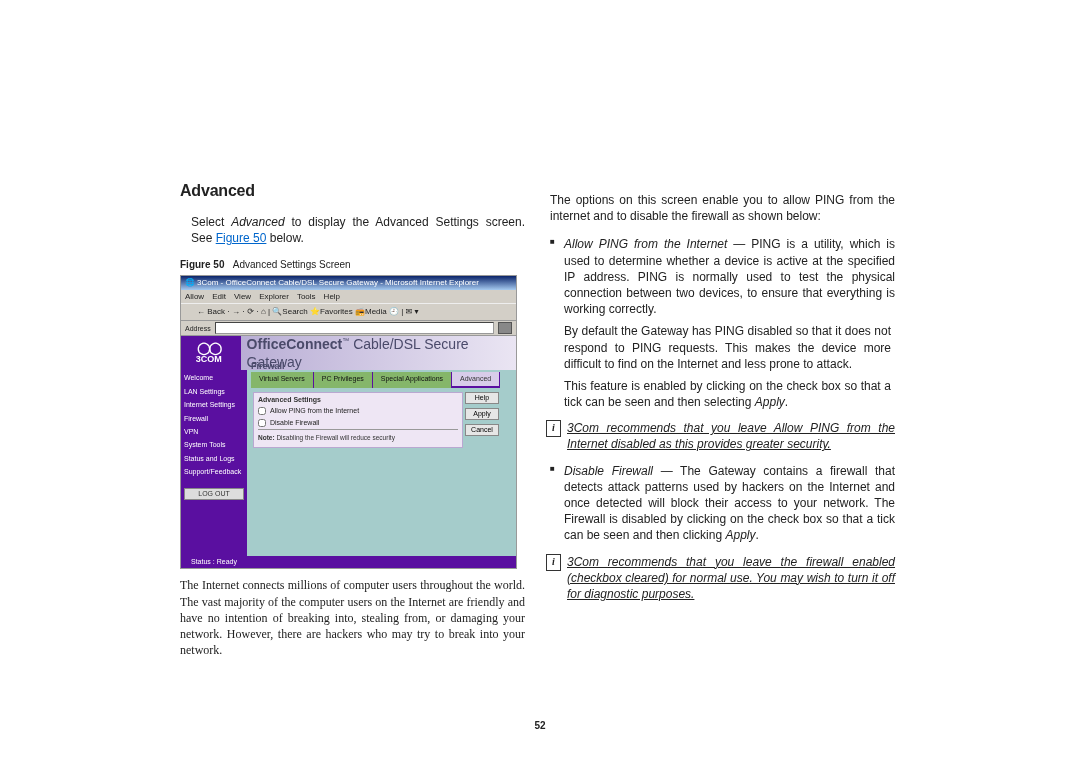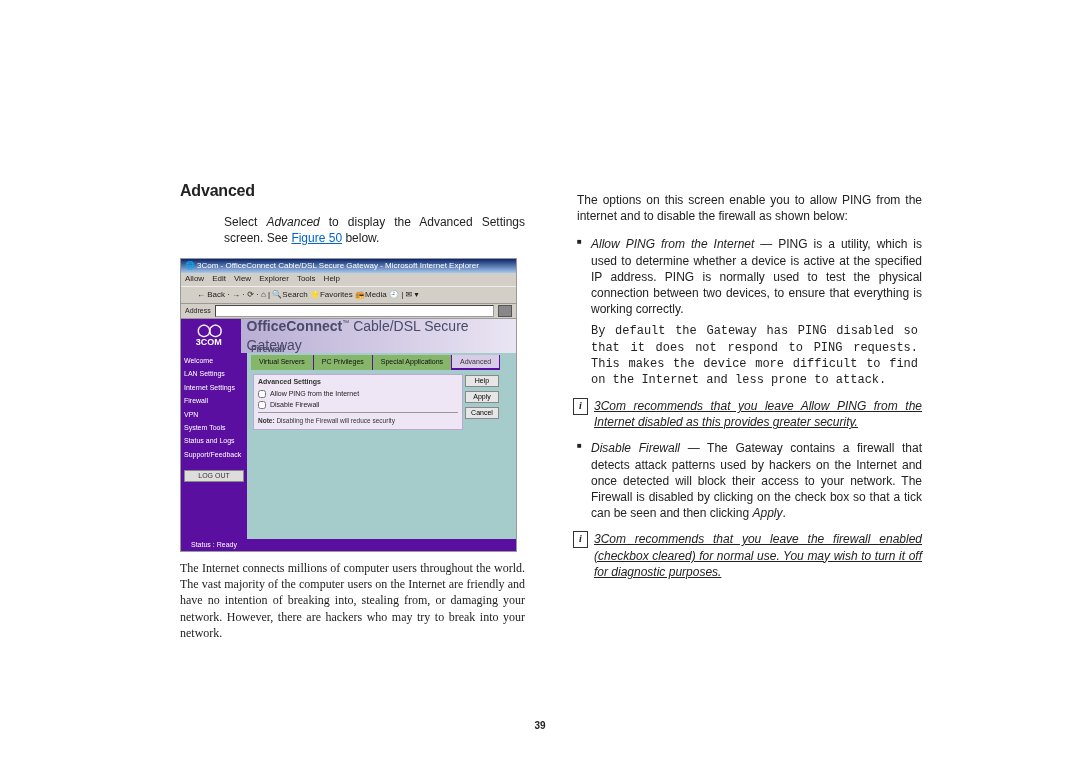--- a/index.html
+++ b/index.html
@@ -8,34 +8,34 @@
     width: 1080px;
     height: 763px;
     background: #fff;
     font-family: "Segoe UI", Arial, sans-serif;
     color: #222;
     font-size: 12px;
   }
   .page {
     display: flex;
     padding: 180px 110px 0 180px;
-    gap: 52px;
+    gap: 25px;
   }
   .col {
     width: 345px;
     line-height: 1.35;
   }
   h2 {
     font-size: 16px;
     font-weight: 700;
     margin: 0 0 6px 0;
     letter-spacing: -0.2px;
   }
   .indent-para {
-    margin-left: 44px;
+    margin-left: 11px;
     text-align: justify;
   }
   .indent-para a { color: #0066cc; text-decoration: underline; }
   .fig-caption {
     margin: 10px 0 4px 0;
     font-size: 10px;
   }
   .fig-caption b { font-weight: 700; }
 
   
@@ -251,21 +251,20 @@
   ul.bullets > li::before {
     content:"■";
     position:absolute;
     left:0;
     top:1px;
     font-size:8px;
   }
   .subpara {
     margin:6px 4px 6px 14px;
     text-align:justify;
-    font-family:Liberation Mono, monospace;
   }
   .note-row {
     display:flex;
     gap:6px;
     margin:10px 0 10px -4px;
     align-items:flex-start;
   }
   .note-icon {
     width:13px;
     height:15px;
@@ -297,20 +296,23 @@
 </head>
 <body>
 
 <div class="page">
 
   <div class="col">
     <h2>Advanced</h2>
     <p class="indent-para">
       <span>Select </span><em>Advanced</em><span> to display the Advanced Settings screen. See </span><a href="#">Figure 50</a><span> below.</span>
     </p>
+    <div class="fig-caption">
+      <b>Figure 50</b>&nbsp;&nbsp;&nbsp;<span>Advanced Settings Screen</span>
+    </div>
 
     <div class="screenshot">
       <div class="ie-title">
         <span>🌐</span>
         <span>3Com - OfficeConnect Cable/DSL Secure Gateway - Microsoft Internet Explorer</span>
       </div>
       <div class="ie-menu">
         <span>Allow</span>
         <span>Edit</span>
         <span>View</span>
@@ -380,20 +382,23 @@
 
     <p class="right-para" style="margin-top:8px;font-family:Liberation Serif, serif;">The Internet connects millions of computer users throughout the world. The vast majority of the computer users on the Internet are friendly and have no intention of breaking into, stealing from, or damaging your network. However, there are hackers who may try to break into your network.</p>
   </div>
 
   <div class="col">
     <p class="right-para">The options on this screen enable you to allow PING from the internet and to disable the firewall as shown below:</p>
     <ul class="bullets">
       <li>
         <em class="term">Allow PING from the Internet</em><span> — </span><span>PING is a utility, which is used to determine whether a device is active at the specified IP address. PING is normally used to test the physical connection between two devices, to ensure that everything is working correctly.</span>
         <div class="subpara" style="margin-left:0;">By default the Gateway has PING disabled so that it does not respond to PING requests. This makes the device more difficult to find on the Internet and less prone to attack.</div>
+        <div class="subpara" style="margin-left:0;">
+          <span>This feature is enabled by clicking on the check box so that a tick can be seen and then selecting </span><em>Apply</em><span>.</span>
+        </div>
       </li>
     </ul>
 
     <div class="note-row">
       <div class="note-icon">i</div>
       <div class="note-text">3Com recommends that you leave Allow PING from the Internet disabled as this provides greater security.</div>
     </div>
 
     <ul class="bullets">
       <li>
@@ -401,13 +406,13 @@
       </li>
     </ul>
 
     <div class="note-row">
       <div class="note-icon">i</div>
       <div class="note-text">3Com recommends that you leave the firewall enabled (checkbox cleared) for normal use. You may wish to turn it off for diagnostic purposes.</div>
     </div>
   </div>
 </div>
 
-<div class="pagenum">39</div>
+<div class="pagenum">52</div>
 
 </body></html>

